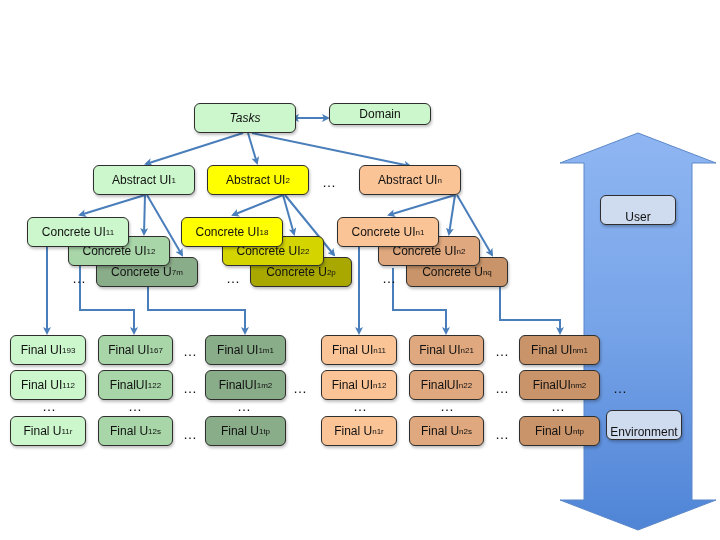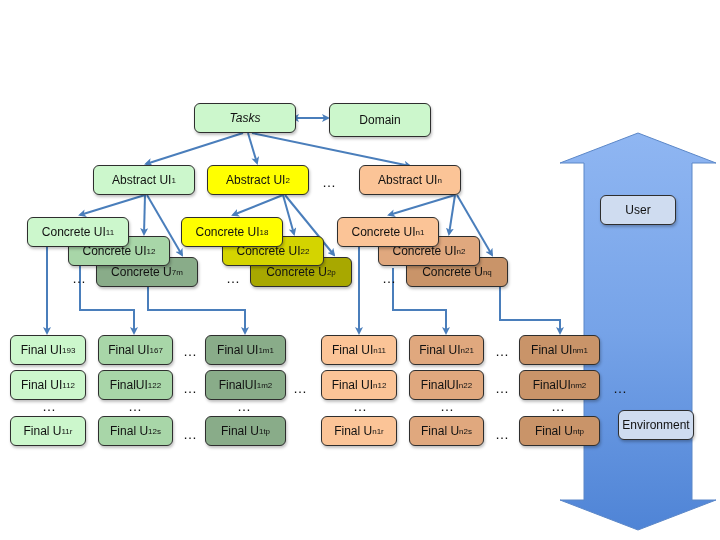--- a/index.html
+++ b/index.html
@@ -13,21 +13,21 @@
   .box sub { font-size: 8px; vertical-align: -3px; }
   .c-green1 { background: #ccf7cc; }
   .c-green2 { background: #a8d6a8; }
   .c-green3 { background: #89ac89; }
   .c-yellow1 { background: #ffff00; }
   .c-yellow2 { background: #d4d400; }
   .c-yellow3 { background: #a8a800; }
   .c-orange1 { background: #fbc497; }
   .c-orange2 { background: #e0a87e; }
   .c-orange3 { background: #c99469; }
-  .c-blue { background: #cfdcf0; }
+  .c-blue { background: #cfdcf0; align-items: flex-end; }
   .dots { position: absolute; font-size: 14px; color: #111; letter-spacing: 1px; }
   svg.arrows { position: absolute; left: 0; top: 0; }
 </style>
 </head>
 <body>
 
 <div id="stage">
 
   <svg class="arrows" width="720" height="540">
     <defs>
@@ -71,21 +71,21 @@
       <polyline points="148,286 148,310 245,310 245,333" marker-end="url(#ah)"></polyline>
       <polyline points="359,246 359,333" marker-end="url(#ah)"></polyline>
       <polyline points="393,268 393,310 446,310 446,333" marker-end="url(#ah)"></polyline>
       <polyline points="500,268 500,320 560,320 560,333" marker-end="url(#ah)"></polyline>
     </g>
   </svg>
 
   <div class="box c-green1" style="left:194px;top:103px;width:102px;height:30px;font-style:italic;">
     <span>Tasks</span>
   </div>
-  <div class="box c-green1" style="left:329px;top:103px;width:102px;height:34px;">
+  <div class="box c-green1" style="left:329px;top:103px;width:102px;height:22px;">
     <span>Domain</span>
   </div>
 
   <div class="box c-green1" style="left:93px;top:165px;width:102px;height:30px;">
     <span>Abstract UI</span>
       <sub>1</sub>
   </div>
   <div class="box c-yellow1" style="left:207px;top:165px;width:102px;height:30px;">
     <span>Abstract UI</span>
       <sub>2</sub>
@@ -229,17 +229,17 @@
   <div class="dots" style="left:551px;top:398px;">…</div>
   <div class="box c-orange3" style="left:519px;top:416px;width:81px;height:30px;">
     <span>Final U</span>
       <sub>ntp</sub>
   </div>
 
   <div class="box c-blue" style="left:600px;top:195px;width:76px;height:30px;">
     <span>User</span>
   </div>
   <div class="dots" style="left:613px;top:380px;">…</div>
-  <div class="box c-blue" style="left:606px;top:410px;width:76px;height:30px;margin-left:12px;">
+  <div class="box c-blue" style="left:606px;top:410px;width:76px;height:30px;">
     <span>Environment</span>
   </div>
 
 </div>
 
 </body></html>

